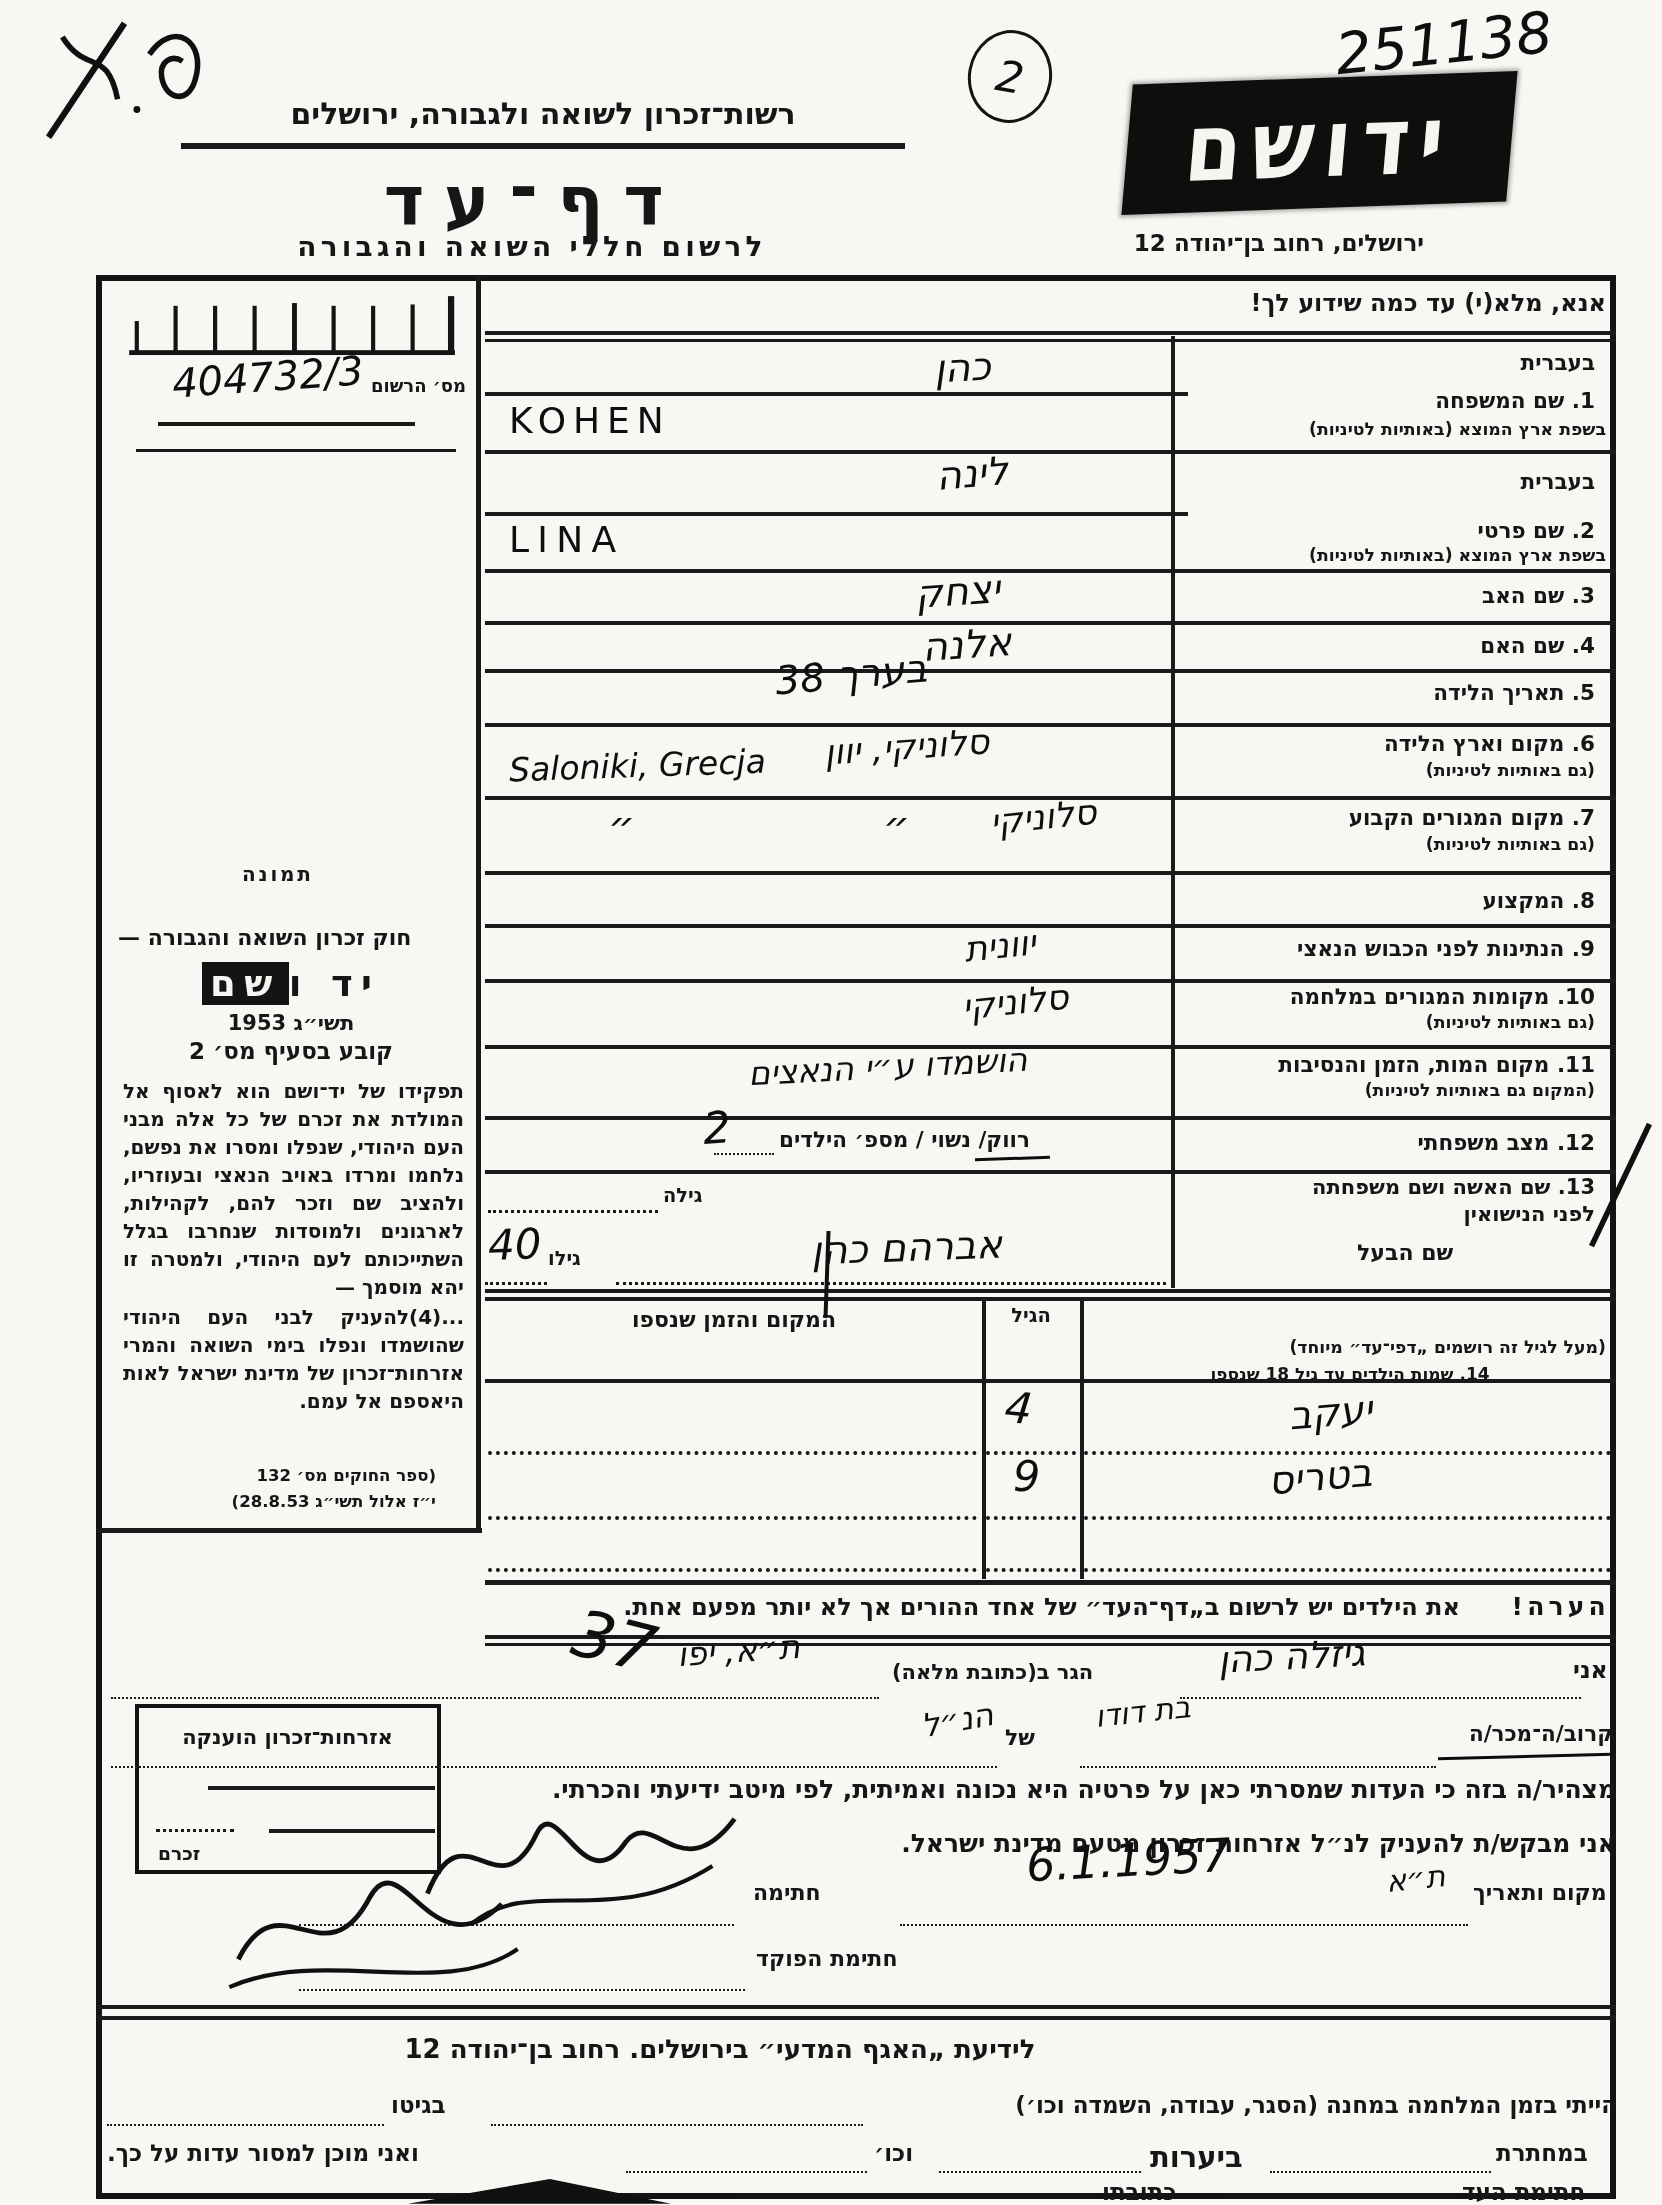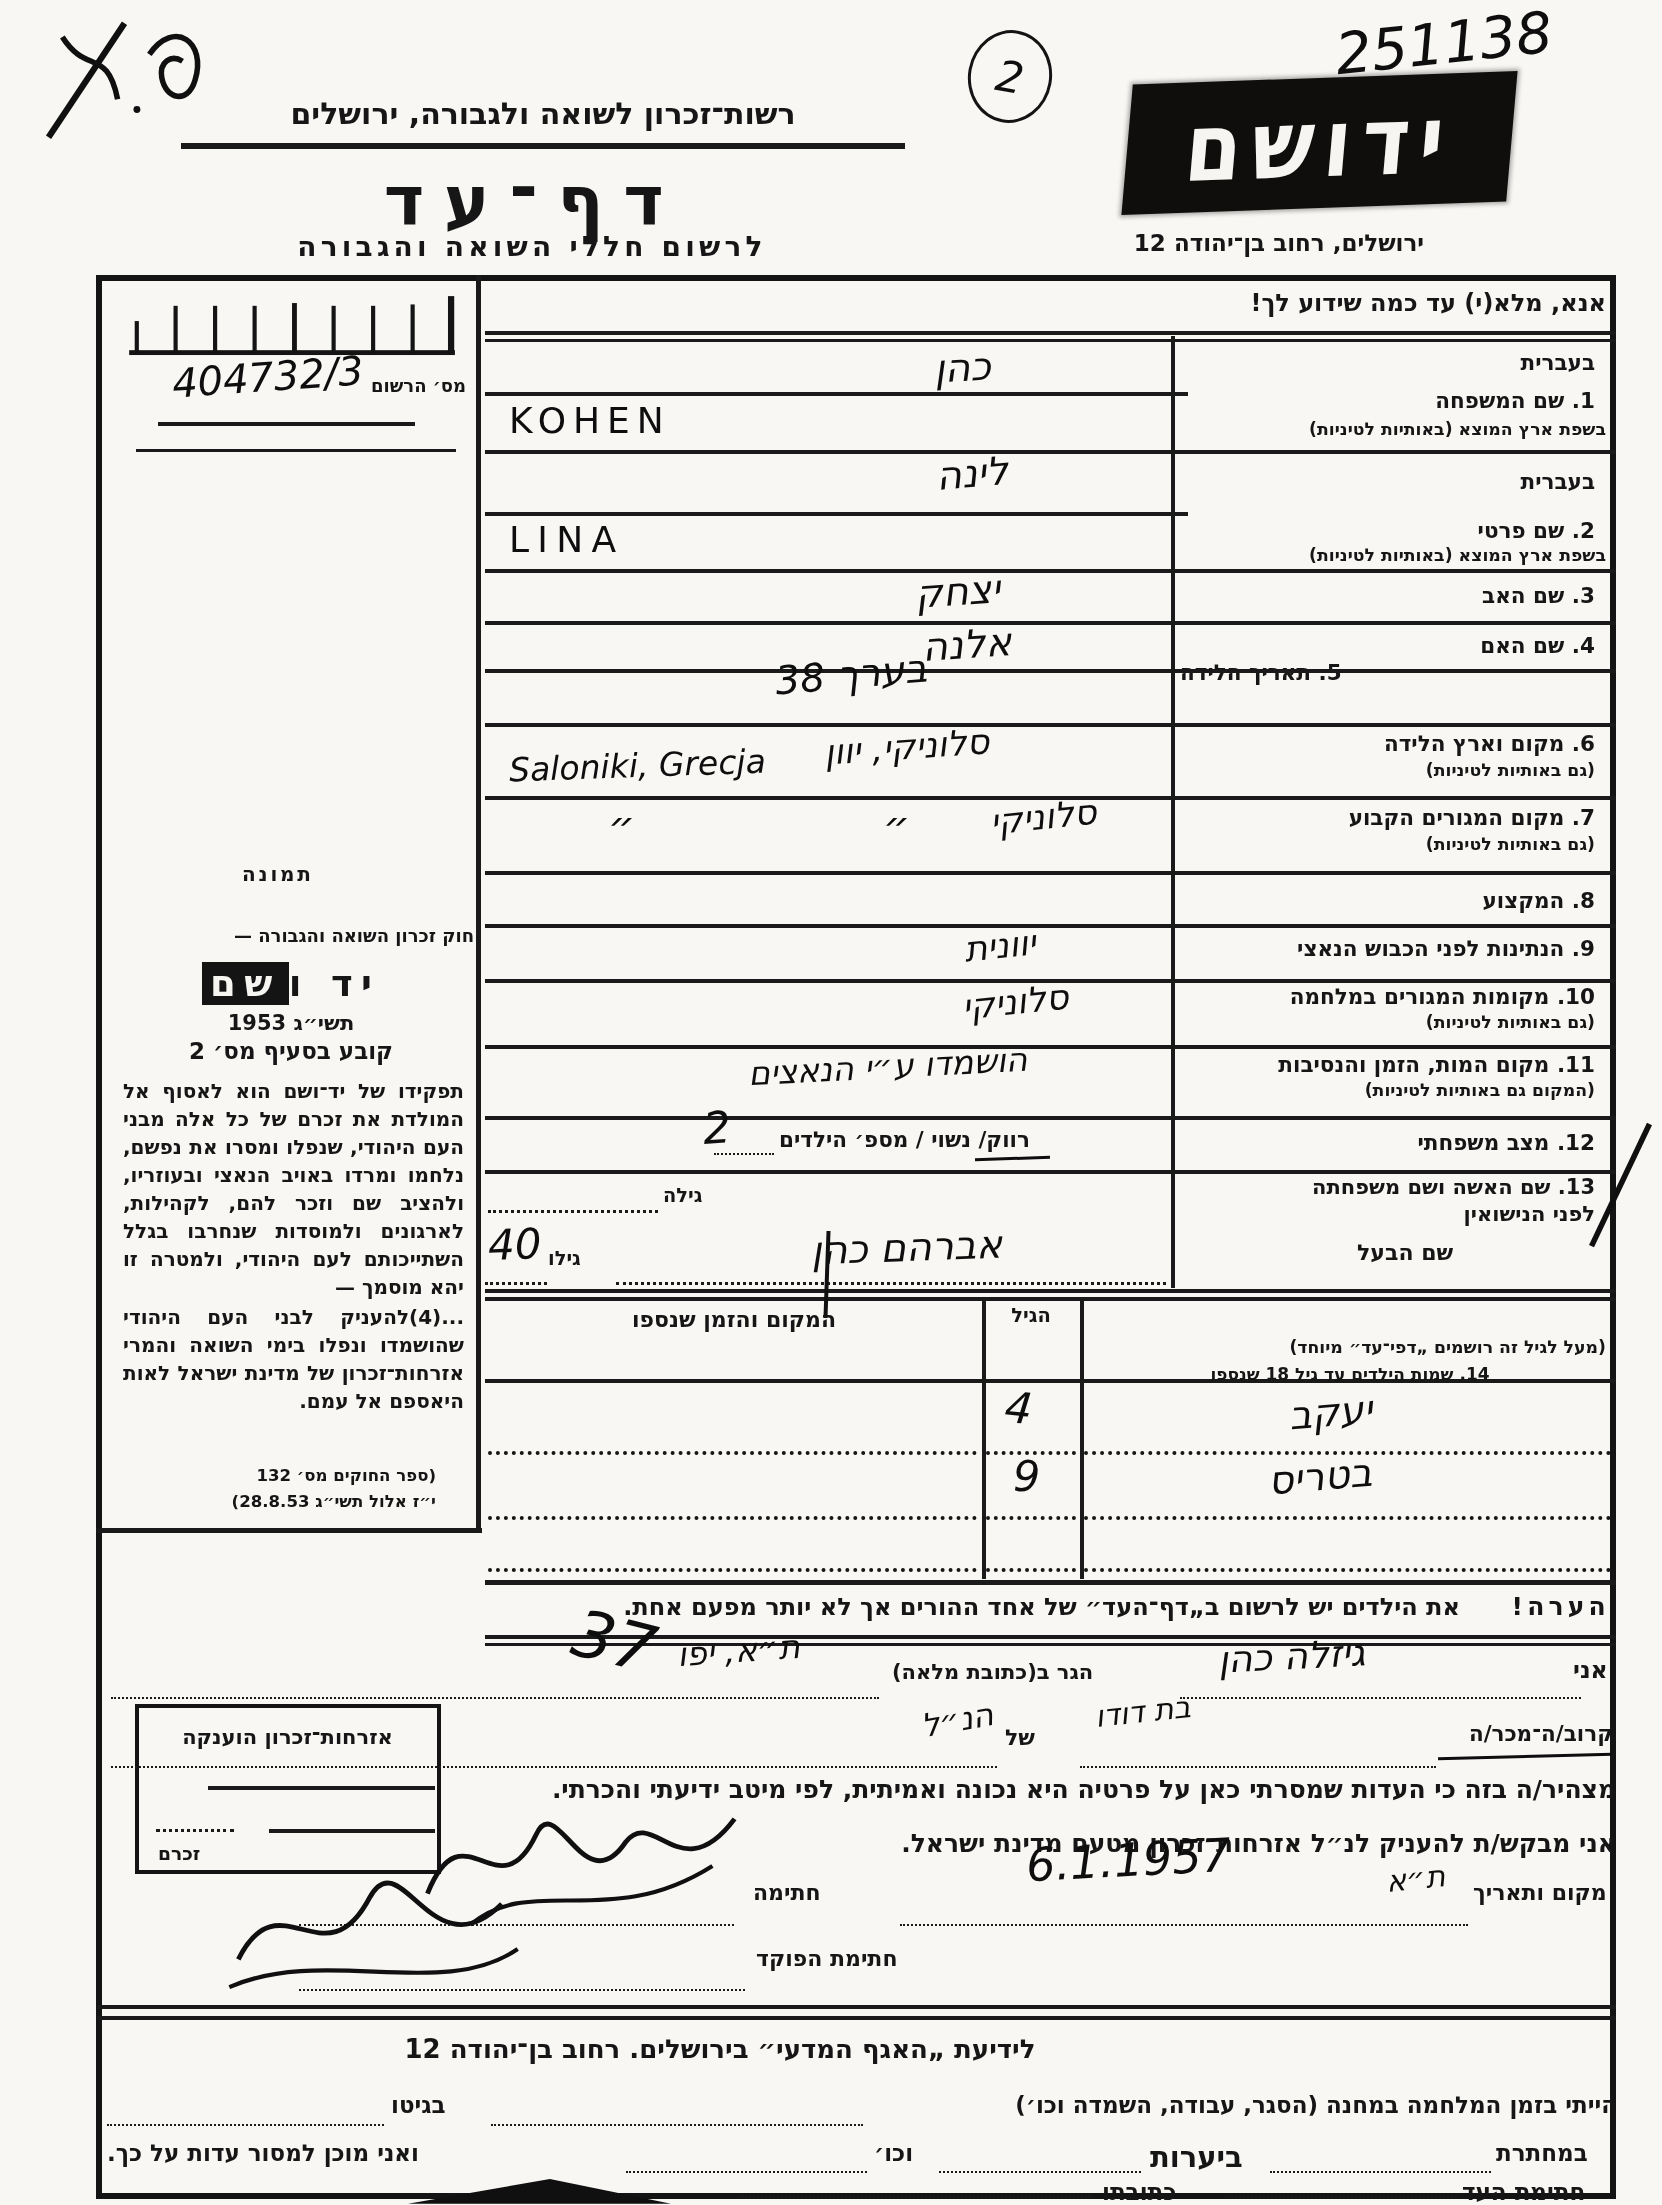--- a/index.html
+++ b/index.html
@@ -73,21 +73,21 @@
     <rect x="412" y="12" width="6" height="70" fill="#141414"></rect>
     <rect x="466" y="0" width="9" height="82" fill="#141414"></rect>
   </svg>
   <div class="abs lbl" style="left:371px;top:375px;font-size:18px;">מס׳ הרשום</div>
   <div class="abs hand" style="left:172px;top:354px;font-size:40px;transform:rotate(-4deg);">404732/3</div>
   <div class="abs rule" style="left:158px;top:422px;width:257px;"></div>
   <div class="abs rule h4" style="left:136px;top:449px;width:320px;"></div>
 
   <div class="abs lbl" style="left:242px;top:862px;font-size:20px;letter-spacing:2.8px;">תמונה</div>
 
-  <div class="abs lbl" style="left:128px;top:925px;width:346px;text-align:right;font-size:18px;">חוק זכרון השואה והגבורה —</div>
+  <div class="abs lbl" style="left:118px;top:925px;width:346px;text-align:left;font-size:22px;">חוק זכרון השואה והגבורה —</div>
   <div class="abs lbl" style="left:118px;top:962px;width:346px;text-align:center;font-size:37px;letter-spacing:8.3px;">
     <span>יד ו</span><span class="invbox">שם</span>
   </div>
   <div class="abs lbl" style="left:118px;top:1011px;width:346px;text-align:center;font-size:21px;">תשי״ג 1953</div>
   <div class="abs lbl" style="left:118px;top:1038px;width:346px;text-align:center;font-size:23px;">קובע בסעיף מס׳ 2</div>
   <div class="abs lbl wrap" style="left:123px;top:1077px;width:341px;font-size:20px;line-height:28px;text-align:justify;">תפקידו של יד־ושם הוא לאסוף אל המולדת את זכרם של כל אלה מבני העם היהודי, שנפלו ומסרו את נפשם, נלחמו ומרדו באויב הנאצי ובעוזריו, ולהציב שם וזכר להם, לקהילות, לארגונים ולמוסדות שנחרבו בגלל השתייכותם לעם היהודי, ולמטרה זו יהא מוסמך —</div>
   <div class="abs lbl wrap" style="left:123px;top:1303px;width:341px;font-size:20px;line-height:28px;text-align:justify;">‏...(4)להעניק לבני העם היהודי שהושמדו ונפלו בימי השואה והמרי אזרחות־זכרון של מדינת ישראל לאות היאספם אל עמם.</div>
   <div class="abs lbl" style="left:138px;top:1466px;width:298px;text-align:right;font-size:16.6px;">(ספר החוקים מס׳ 132</div>
   <div class="abs lbl" style="left:121px;top:1492px;width:315px;text-align:right;font-size:16.6px;">י״ז אלול תשי״ג 28.8.53)</div>
 
@@ -113,21 +113,21 @@
     <span>2.</span> <span>שם פרטי</span>
   </div>
   <div class="abs lbl" style="left:1177px;top:545px;width:429px;text-align:right;font-size:17.3px;">בשפת ארץ המוצא (באותיות לטיניות)</div>
 
   <div class="abs lbl" style="left:1180px;top:583px;width:415px;text-align:right;font-size:21.5px;">
     <span>3.</span> <span>שם האב</span>
   </div>
   <div class="abs lbl" style="left:1180px;top:633px;width:415px;text-align:right;font-size:21.5px;">
     <span>4.</span> <span>שם האם</span>
   </div>
-  <div class="abs lbl" style="left:1180px;top:660px;width:415px;text-align:left;font-size:21.5px;">
+  <div class="abs lbl" style="left:1180px;top:680px;width:415px;text-align:right;font-size:21.5px;">
     <span>5.</span> <span>תאריך הלידה</span>
   </div>
   <div class="abs lbl" style="left:1180px;top:731px;width:415px;text-align:right;font-size:21.5px;">
     <span>6.</span> <span>מקום וארץ הלידה</span>
   </div>
   <div class="abs lbl" style="left:1180px;top:760px;width:415px;text-align:right;font-size:17.3px;">(גם באותיות לטיניות)</div>
   <div class="abs lbl" style="left:1180px;top:805px;width:415px;text-align:right;font-size:21.5px;">
     <span>7.</span> <span>מקום המגורים הקבוע</span>
   </div>
   <div class="abs lbl" style="left:1180px;top:834px;width:415px;text-align:right;font-size:17.3px;">(גם באותיות לטיניות)</div>

